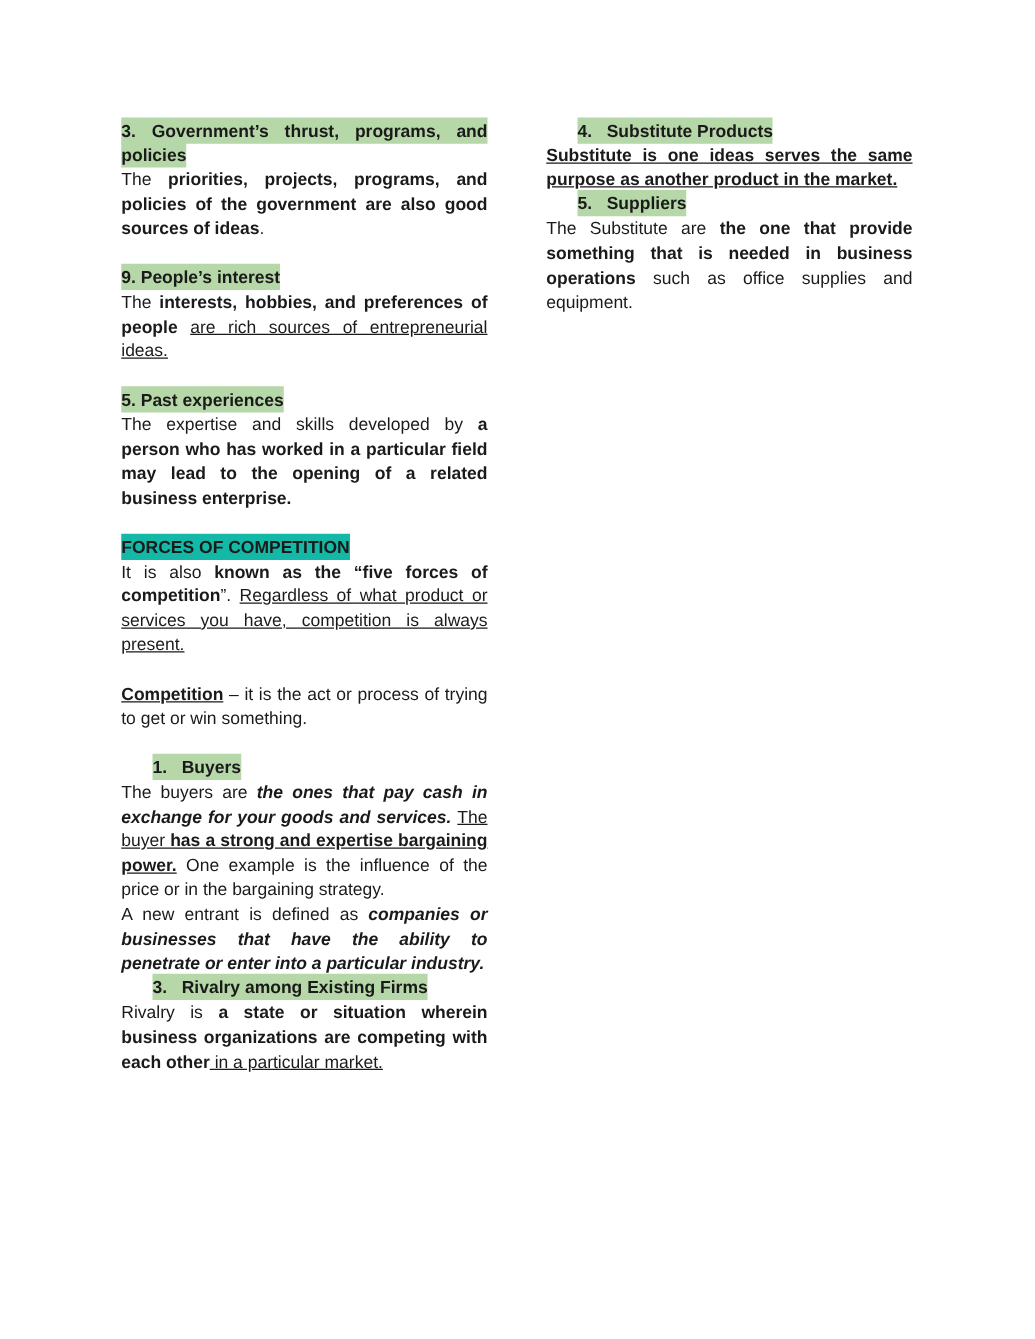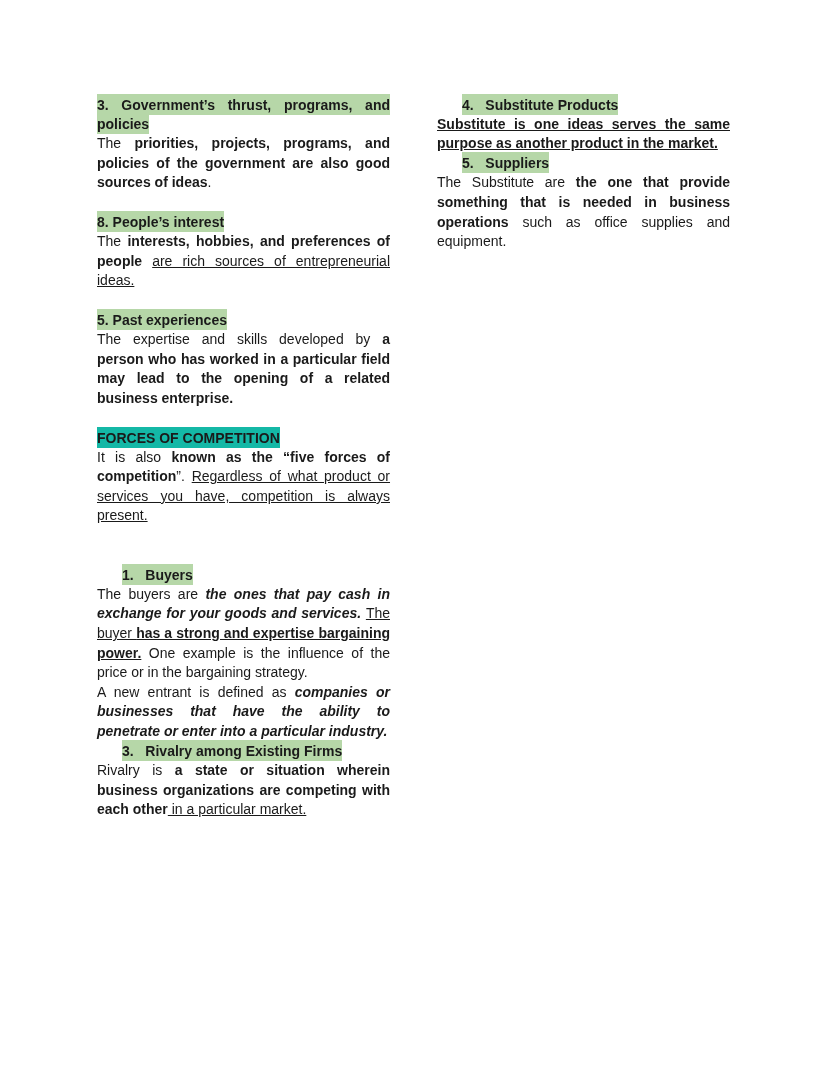--- a/index.html
+++ b/index.html
@@ -40,29 +40,30 @@
   .u { text-decoration: underline; }
 </style>
 </head>
 <body>
 
 <div class="content">
   <div class="col">
       <div class="blk heading"><span class="hl hl-green"><span class="b ">3. Government’s thrust, programs, and policies</span></span></div>
       <div class="blk para"><span class="">The </span><span class="b ">priorities, projects, programs, and policies of the government are also good sources of ideas</span><span class="">.</span></div>
       <div class="blk spacer">&nbsp;</div>
-      <div class="blk heading"><span class="hl hl-green"><span class="b ">8. People’s interest</span></span></div>
+      <div class="blk heading"><span class="hl hl-green"><span class="b ">9. People’s interest</span></span></div>
       <div class="blk para"><span class="">The </span><span class="b ">interests, hobbies, and preferences of people </span><span class="u ">are rich sources of entrepreneurial ideas.</span></div>
       <div class="blk spacer">&nbsp;</div>
       <div class="blk heading"><span class="hl hl-green"><span class="b ">5. Past experiences</span></span></div>
       <div class="blk para"><span class="">The expertise and skills developed by </span><span class="b ">a person who has worked in a particular field may lead to the opening of a related business enterprise.</span></div>
       <div class="blk spacer">&nbsp;</div>
       <div class="blk heading"><span class="hl hl-yellow"><span class="b ">FORCES OF COMPETITION</span></span></div>
       <div class="blk para"><span class="">It is also </span><span class="b ">known as the “five forces of competition</span><span class="">”. </span><span class="u ">Regardless of what product or services you have, competition is always present.</span></div>
       <div class="blk spacer">&nbsp;</div>
+      <div class="blk para"><span class="b u ">Competition</span><span class=""> – it is the act or process of trying to get or win something.</span></div>
       <div class="blk spacer">&nbsp;</div>
       <div class="blk heading list"><span class="hl hl-green"><span class="b ">1.&nbsp;&nbsp;&nbsp;Buyers</span></span></div>
       <div class="blk para"><span class="">The buyers are </span><span class="b i ">the ones that pay cash in exchange for your goods and services. </span><span class="u ">The buyer </span><span class="b u ">has a strong and expertise bargaining power.</span><span class=""> One example is the influence of the price or in the bargaining strategy.</span></div>
       <div class="blk para"><span class="">A new entrant is defined as </span><span class="b i ">companies or businesses that have the ability to penetrate or enter into a particular industry.</span></div>
       <div class="blk heading list"><span class="hl hl-green"><span class="b ">3.&nbsp;&nbsp;&nbsp;Rivalry among Existing Firms</span></span></div>
       <div class="blk para"><span class="">Rivalry is </span><span class="b ">a state or situation wherein business organizations are competing with each other</span><span class="u "> in a particular market.</span></div>
     </div>
   <div class="col">
       <div class="blk heading list"><span class="hl hl-green"><span class="b ">4.&nbsp;&nbsp;&nbsp;Substitute Products</span></span></div>
       <div class="blk para"><span class="b u ">Substitute is one ideas serves the same purpose as another product in the market.</span></div>

